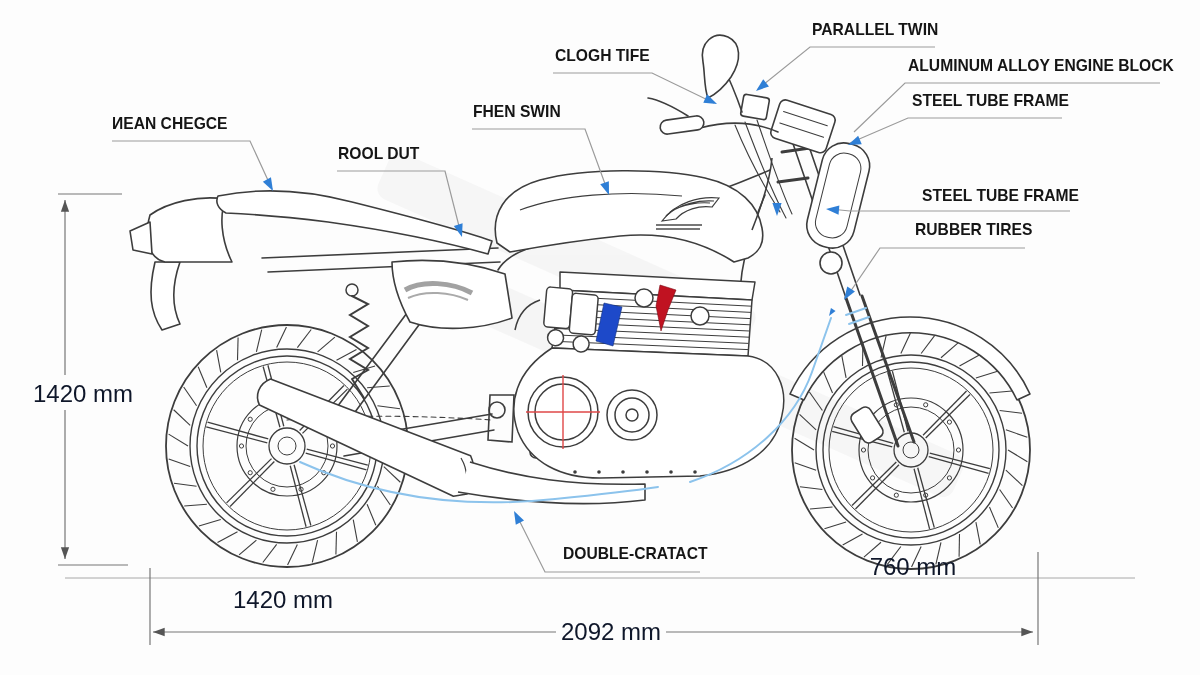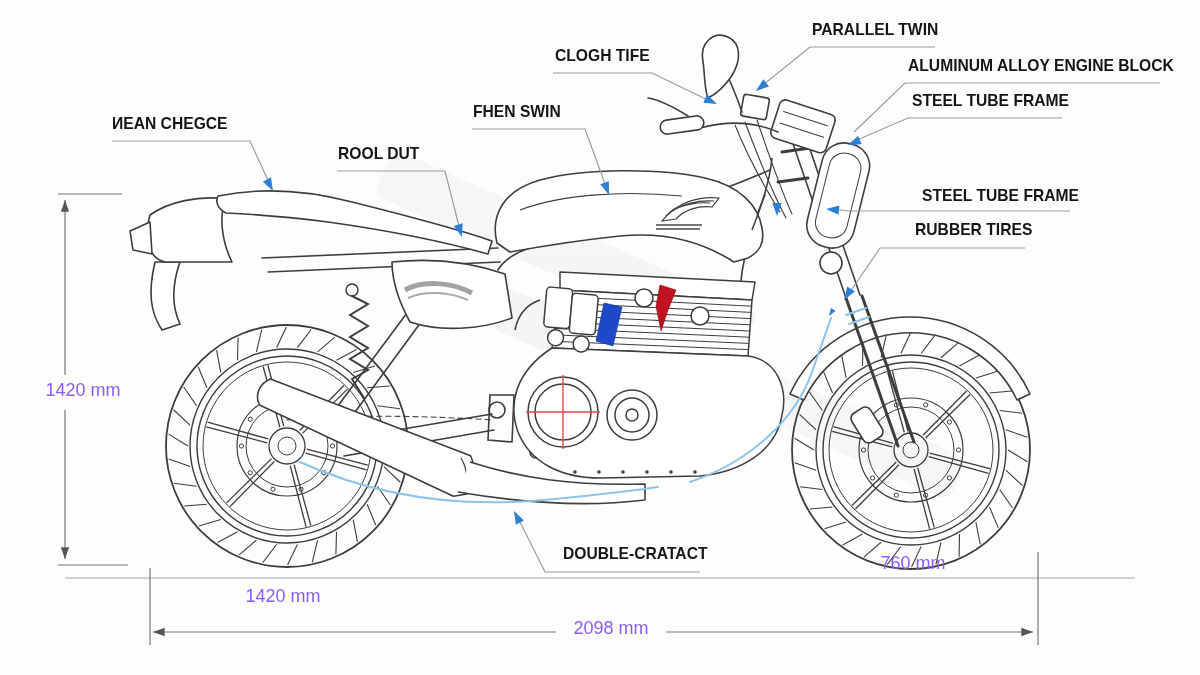--- a/index.html
+++ b/index.html
@@ -1,21 +1,21 @@
 <!DOCTYPE html>
 <html><head>
 <meta charset="utf-8">
 <style>
   html,body{margin:0;padding:0;background:#e8e8e8;}
   .canvas{position:relative;width:1200px;height:675px;background:#fdfdfd;overflow:hidden;
           font-family:"Liberation Sans",sans-serif;}
   svg.drawing{position:absolute;left:0;top:0;}
   .lbl{position:absolute;font-weight:700;font-size:17px;color:#151515;white-space:nowrap;
        letter-spacing:0px;transform:scaleX(.92);transform-origin:left top;}
-  .dim{position:absolute;font-weight:400;font-size:18px;color:#8b5cf6;text-align:center;white-space:nowrap;}
+  .dim{position:absolute;font-weight:400;font-size:24px;color:#0f172a;text-align:center;white-space:nowrap;}
 </style>
 </head>
 <body>
 
 <div class="canvas">
 
 <svg class="drawing" width="1200" height="675" viewBox="0 0 1200 675">
 
   <g opacity="0.05" fill="#777" transform="rotate(24 600 350)">
     <rect x="330" y="250" width="400" height="50" rx="12"></rect>
@@ -316,15 +316,15 @@
 <div class="lbl" style="left:812px;top:20px">PARALLEL TWIN</div>
 <div class="lbl" style="left:908px;top:56px">ALUMINUM ALLOY ENGINE BLOCK</div>
 <div class="lbl" style="left:912px;top:91px">STEEL TUBE FRAME</div>
 <div class="lbl" style="left:922px;top:186px">STEEL TUBE FRAME</div>
 <div class="lbl" style="left:915px;top:220px">RUBBER TIRES</div>
 <div class="lbl" style="left:563px;top:544px">DOUBLE-CRATACT</div>
 
 <div class="dim" style="left:28px;top:380px;width:110px">1420 mm</div>
 <div class="dim" style="left:233px;top:586px;width:100px">1420 mm</div>
 <div class="dim" style="left:868px;top:553px;width:90px">760 mm</div>
-<div class="dim" style="left:561px;top:618px;width:100px">2098 mm</div>
+<div class="dim" style="left:561px;top:618px;width:100px">2092 mm</div>
 
 </div>
 
 </body></html>

